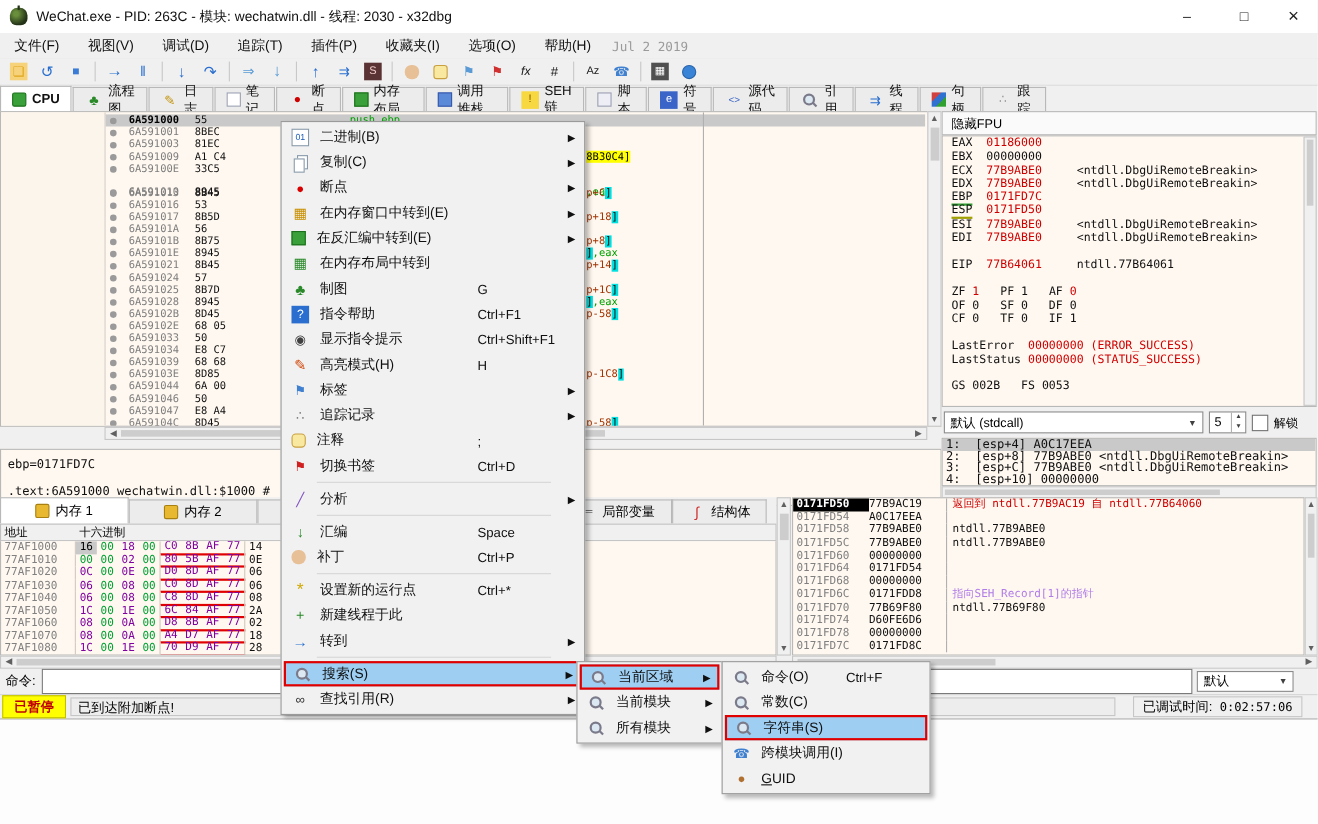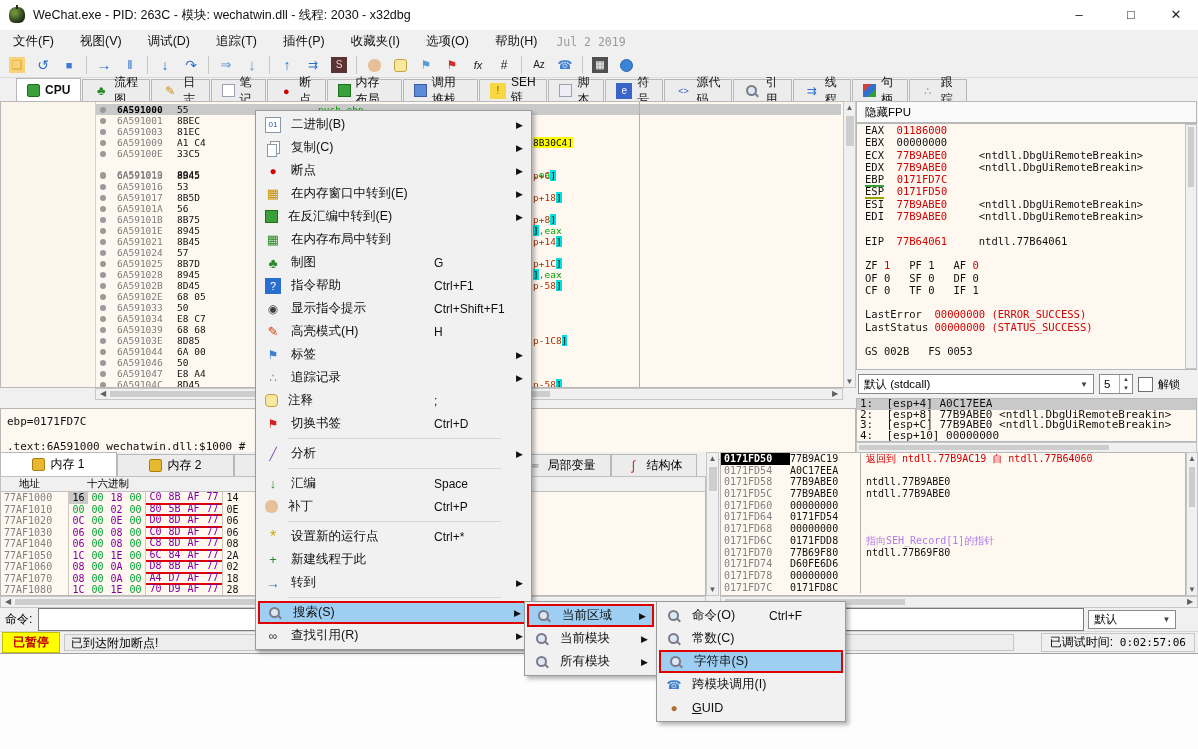--- a/index.html
+++ b/index.html
@@ -23,21 +23,21 @@
   .tsep{width:1px;height:18px;background:#c8c8c8;margin:0 4px;}
   
   .ic{display:inline-flex;width:16px;height:16px;align-items:center;justify-content:center;font-size:12px;line-height:16px;flex:0 0 auto;box-sizing:border-box;}
   .i-mag{position:relative;}
   .i-mag::before{content:"";position:absolute;left:2px;top:2px;width:7px;height:7px;border:2px solid #7a7a8a;border-radius:50%;background:#dce8f2;}
   .i-mag::after{content:"";position:absolute;left:10px;top:11px;width:5px;height:2px;background:#7a7a8a;transform:rotate(45deg);}
   .i-pages{position:relative;}
   .i-pages::before{content:"";position:absolute;left:5px;top:1px;width:8px;height:11px;background:#ffffff;border:1px solid #8899aa;}
   .i-pages::after{content:"";position:absolute;left:2px;top:4px;width:8px;height:11px;background:#ffffff;border:1px solid #8899aa;}
   
-  .tabbar{left:0;top:78px;width:952px;height:23px;background:#f0f0f0;display:flex;align-items:flex-end;padding-left:16px;}
+  .tabbar{left:0;top:78px;width:952px;height:23px;background:#f0f0f0;display:flex;align-items:flex-end;}
   .tab{height:22px;display:flex;align-items:center;gap:5px;padding:0 10px;font-size:12px;color:#101010;border:1px solid #b8b8b8;border-bottom:none;background:#ececec;margin-right:1px;box-sizing:border-box;}
   .tab.active{background:#ffffff;height:23px;font-weight:bold;}
   
   .pane{background:#fff8f0;border:1px solid #b8b8b8;box-sizing:border-box;}
   .disasm{left:0;top:101px;width:856px;height:287px;overflow:hidden;}
   .gutter{position:absolute;left:0;top:0;width:94px;height:100%;background:#fcf5ec;border-right:1px solid #d8d0c8;}
   .drow{position:absolute;left:0;width:100%;height:11px;font-size:9.5px;line-height:11px;white-space:pre;}
   .drow .dot{position:absolute;left:99px;top:2.5px;width:6px;height:6px;border-radius:50%;background:#9a9a9a;}
   .drow .addr{position:absolute;left:116px;color:#7d7d7d;}
   .drow .bytes{position:absolute;left:176px;color:#101010;}
@@ -93,21 +93,21 @@
   .com-red{color:#d00000;} .com-k{color:#101010;} .com-pur{color:#b07ce8;}
   
   .cmdrow{left:0;top:608px;width:1198px;height:23px;background:#f0f0f0;display:flex;align-items:center;}
   .cmdlabel{font-size:12px;padding:0 6px 0 5px;}
   .cmdinput{width:1040px;height:19px;background:#fff;border:1px solid #7a7a7a;}
   .cmdcombo{width:88px;height:19px;margin-left:4px;}
   
   .statusbar{left:0;top:631px;width:1198px;height:21px;background:#f0f0f0;border-top:1px solid #d4d4d4;display:flex;align-items:center;font-size:12px;}
   .paused{background:#ffff00;color:#c00000;font-weight:bold;padding:1px 10px;border:1px solid #c0c000;margin-left:2px;}
   .statmsg{flex:0 0 auto;width:950px;border:1px solid #c6c6c6;background:#ededed;height:17px;line-height:17px;padding-left:6px;margin-left:4px;box-sizing:border-box;}
-  .stattime{margin-left:auto;border:1px solid #c6c6c6;height:17px;line-height:17px;padding:0 8px;margin-right:3px;white-space:pre;}
+  .stattime{margin-left:auto;border:1px solid #c6c6c6;height:17px;line-height:17px;padding:0 8px;margin-right:14px;white-space:pre;}
   
   .ctx{position:absolute;background:#f1f1f1;border:1px solid #9a9a9a;box-shadow:3px 3px 4px rgba(0,0,0,.28);padding:2px;box-sizing:border-box;z-index:50;}
   .ctxrow{height:23px;display:flex;align-items:center;font-size:12.5px;color:#101010;box-sizing:border-box;padding:0 4px;position:relative;}
   .ctxrow .ic{margin:0 10px 0 3px;}
   .ctxrow .lbl{flex:0 0 auto;}
   .ctxrow .sc{position:absolute;left:176px;font-size:12px;color:#101010;}
   .ctx-narrow .sc{left:110px;}
   .ctxrow .subarr{position:absolute;right:6px;font-size:9px;color:#101010;}
   .ctxrow.hl{background:#9ecef2;}
   .ctxrow.redbox{border:2px solid #e00000;}
@@ -397,21 +397,21 @@
         <div class="mtab" style="width: 100px;">
           <span class="ic" style="color: rgb(112, 112, 112); font-size: 10px;">≔</span>
           <span>局部变量</span>
         </div>
         <div class="mtab" style="width: 86px;">
           <span class="ic" style="color: rgb(208, 48, 48); font-size: 13px;">∫</span>
           <span>结构体</span>
         </div>
       </div>
     <div class="abs memhead">
-      <span style="width:64px;padding-left:18px;">地址</span>
+      <span style="width:64px;padding-left:3px;">地址</span>
       <span style="padding-left:4px;">十六进制</span>
     </div>
     <div class="abs pane membody mono" id="memrows" style="border-top:none;">
         <div class="mrow"><span class="maddr">77AF1000</span><span class="bgrp"><span class="byte sel">16</span><span class="byte z">00</span><span class="byte">18</span><span class="byte z">00</span></span><span class="bgrp ptr"><span class="byte">C0</span><span class="byte">8B</span><span class="byte">AF</span><span class="byte">77</span></span><span><span class="byte k">14</span></span></div>
         <div class="mrow"><span class="maddr">77AF1010</span><span class="bgrp"><span class="byte z">00</span><span class="byte z">00</span><span class="byte">02</span><span class="byte z">00</span></span><span class="bgrp ptr"><span class="byte">80</span><span class="byte">5B</span><span class="byte">AF</span><span class="byte">77</span></span><span><span class="byte k">0E</span></span></div>
         <div class="mrow"><span class="maddr">77AF1020</span><span class="bgrp"><span class="byte">0C</span><span class="byte z">00</span><span class="byte">0E</span><span class="byte z">00</span></span><span class="bgrp ptr"><span class="byte">D0</span><span class="byte">8D</span><span class="byte">AF</span><span class="byte">77</span></span><span><span class="byte k">06</span></span></div>
         <div class="mrow"><span class="maddr">77AF1030</span><span class="bgrp"><span class="byte">06</span><span class="byte z">00</span><span class="byte">08</span><span class="byte z">00</span></span><span class="bgrp ptr"><span class="byte">C0</span><span class="byte">8D</span><span class="byte">AF</span><span class="byte">77</span></span><span><span class="byte k">06</span></span></div>
         <div class="mrow"><span class="maddr">77AF1040</span><span class="bgrp"><span class="byte">06</span><span class="byte z">00</span><span class="byte">08</span><span class="byte z">00</span></span><span class="bgrp ptr"><span class="byte">C8</span><span class="byte">8D</span><span class="byte">AF</span><span class="byte">77</span></span><span><span class="byte k">08</span></span></div>
         <div class="mrow"><span class="maddr">77AF1050</span><span class="bgrp"><span class="byte">1C</span><span class="byte z">00</span><span class="byte">1E</span><span class="byte z">00</span></span><span class="bgrp ptr"><span class="byte">6C</span><span class="byte">84</span><span class="byte">AF</span><span class="byte">77</span></span><span><span class="byte k">2A</span></span></div>
         <div class="mrow"><span class="maddr">77AF1060</span><span class="bgrp"><span class="byte">08</span><span class="byte z">00</span><span class="byte">0A</span><span class="byte z">00</span></span><span class="bgrp ptr"><span class="byte">D8</span><span class="byte">8B</span><span class="byte">AF</span><span class="byte">77</span></span><span><span class="byte k">02</span></span></div>

